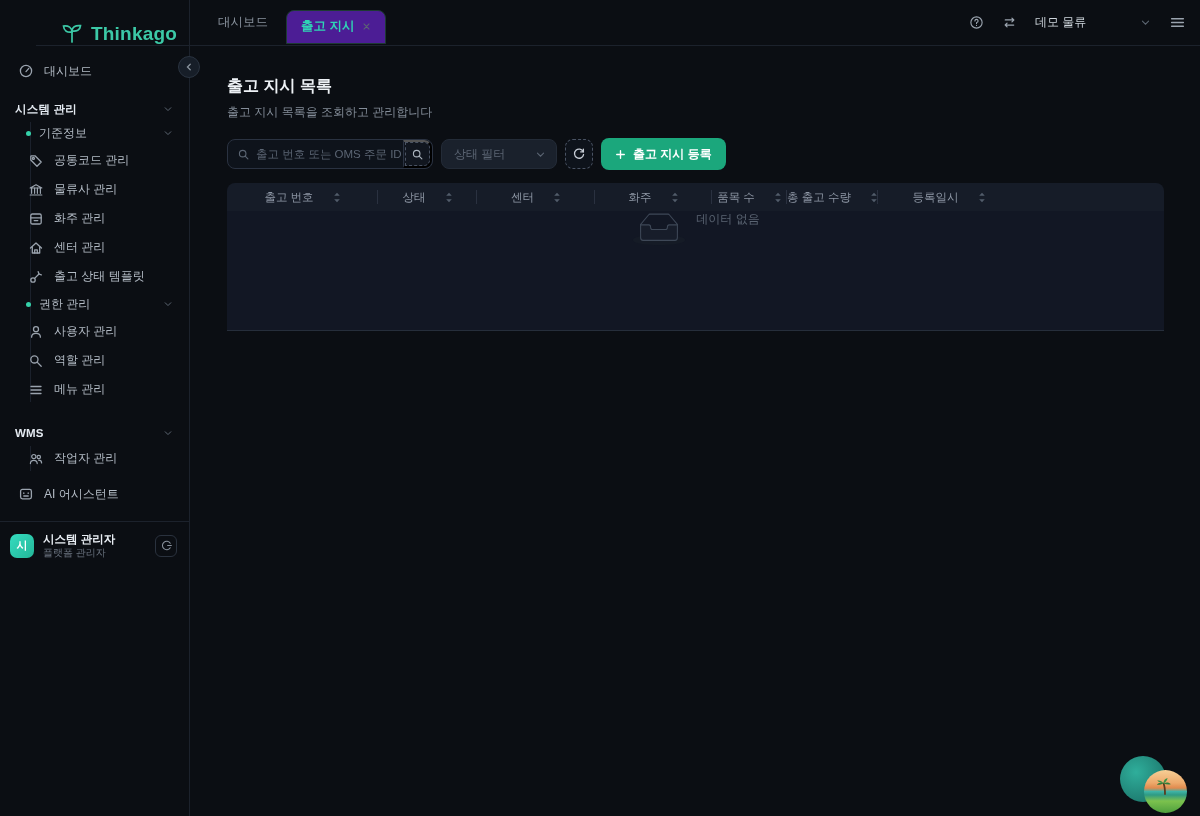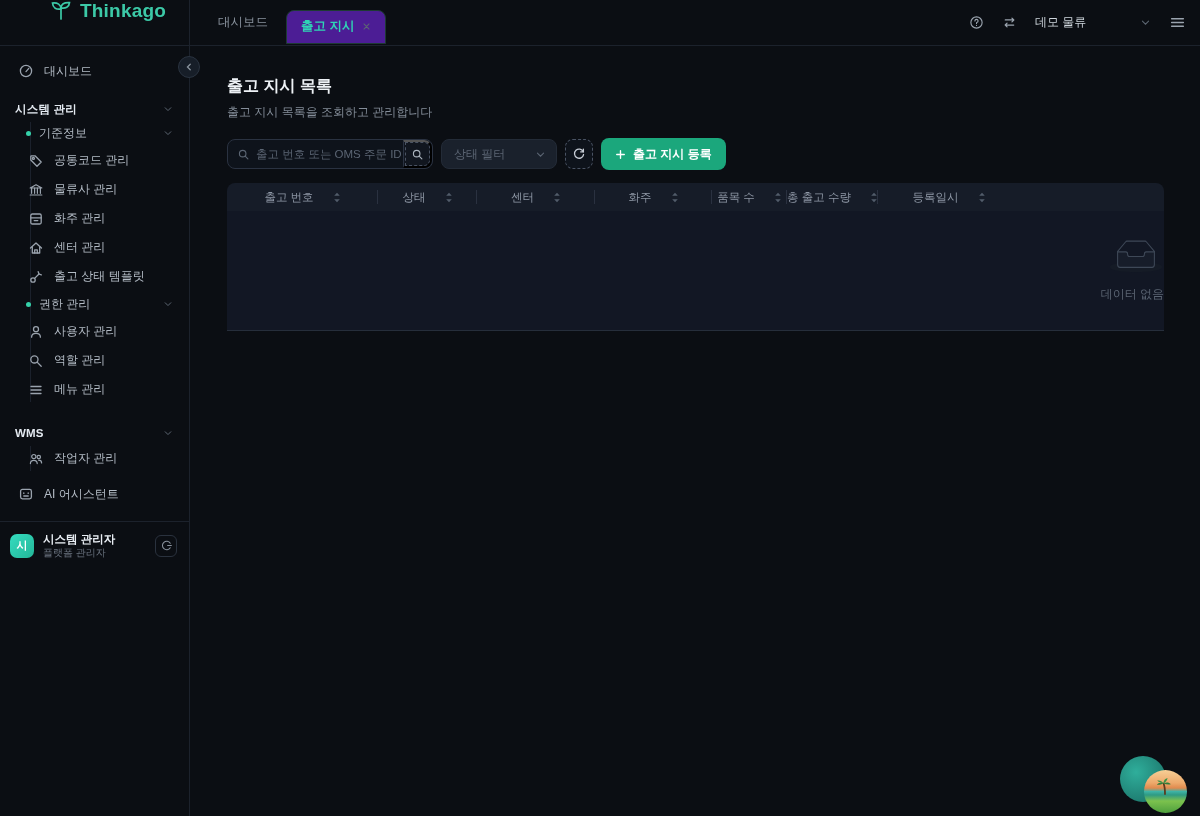--- a/index.html
+++ b/index.html
@@ -5,21 +5,21 @@
   * { margin:0; padding:0; box-sizing:border-box; }
   html,body { width:1200px; height:816px; overflow:hidden; }
   body {
     font-family:"Liberation Sans","DejaVu Sans",sans-serif;
     background:#0b0e13; color:#c3cad3; font-size:12px;
   }
   .app { display:flex; height:100%; }
 
   
   .sidebar { width:190px; min-width:190px; border-right:1px solid #1c222c; display:flex; flex-direction:column; position:relative; background:#0b0e13; }
-  .logo-row { height:46px; border-bottom:1px solid #1c222c; display:flex; align-items:flex-start; padding-left:49px; gap:7px; }
+  .logo-row { height:46px; border-bottom:1px solid #1c222c; display:flex; align-items:flex-end; padding-left:24px; gap:7px;margin-left:36px; }
   .logo-text { color:#3cc9a7; font-size:19px; font-weight:700; letter-spacing:.2px; }
   .collapse-btn { position:absolute; right:-11px; top:56px; width:22px; height:22px; border-radius:50%;
     background:#171e28; border:1px solid #2a3340; color:#8b949e; display:flex; align-items:center; justify-content:center; z-index:5; cursor:pointer; }
 
   .menu { flex:0 0 auto; padding-top:6px; }
   .m-row { display:flex; align-items:center; position:relative; color:#b4bcc6; cursor:pointer; }
   .m-row .ic { width:16px; height:16px; display:inline-flex; margin-right:10px; color:#9aa3ae; flex:0 0 16px; }
   .m-top { height:30px; margin:4px 0 12px; padding-left:18px; }
   .m-section { height:22px; padding-left:15px; font-weight:700; color:#e4eaf1; font-size:11.5px; letter-spacing:.2px; }
   .m-group { height:26px; padding-left:26px; color:#b4bcc6; }
@@ -68,21 +68,21 @@
   .refresh-btn { width:28px; height:30px; margin-left:1px; border:1px dashed #4a5363; border-radius:8px; background:#0e131b; color:#c7cdd6; display:flex; align-items:center; justify-content:center; cursor:pointer; }
   .create-btn { height:30px; margin-left:1px; background:#1ba77c; border:none; border-radius:8px; color:#fff; font-weight:700; font-size:12px; padding:16px 14px; display:flex; align-items:center; gap:7px; cursor:pointer; font-family:inherit; }
 
   
   .table { margin-top:13px; border-radius:8px 8px 0 0; overflow:hidden; }
   .t-head { display:flex; height:28px; background:#161c28; align-items:center; }
   .t-cell { position:relative; display:flex; align-items:center; justify-content:center; gap:19px; color:#8f98a6; font-size:11.5px; height:100%; cursor:pointer; }
   .t-cell:not(:last-child)::after { content:""; position:absolute; right:0; top:7px; height:14px; width:1px; background:#2a3140; }
   .c0{width:151px}.c1{width:99px}.c2{width:118px}.c3{width:117px}.c4{width:75px}.c5{width:91px}.c6{width:144px}.c7{width:142px}
   .sorter { display:flex; flex-direction:column; color:#525c6a; }
-  .t-body { height:120px; background:#121724; border-bottom:1px solid #262e3b; display:flex; flex-direction:column; align-items:flex-end; justify-content:center; gap:9px; }
+  .t-body { height:120px; background:#121724; border-bottom:1px solid #262e3b; display:flex; flex-direction:row; align-items:flex-start; justify-content:center; gap:9px; }
   .empty-ic { color:#3e4857; }
   .empty-txt { color:#5a6472; font-size:12px; }
 
   
   .float-widget { position:fixed; right:14px; bottom:0; width:66px; height:60px; cursor:pointer; }
   .fw-back { position:absolute; left:0; top:0; width:46px; height:46px; border-radius:50%;
      background:radial-gradient(circle at 35% 35%, #2fae9b, #1f7e72 70%, #175f57); }
   .fw-front { position:absolute; left:24px; top:14px; width:43px; height:43px; border-radius:50%; overflow:hidden;
      background:linear-gradient(180deg,#f6cf96 0%,#eda96b 30%,#e08a4e 42%,#3fb3a5 50%,#2f9a83 58%,#7cc24e 72%,#4e9f3d 100%); }
   .fw-front svg { position:absolute; left:8px; top:4px; }

